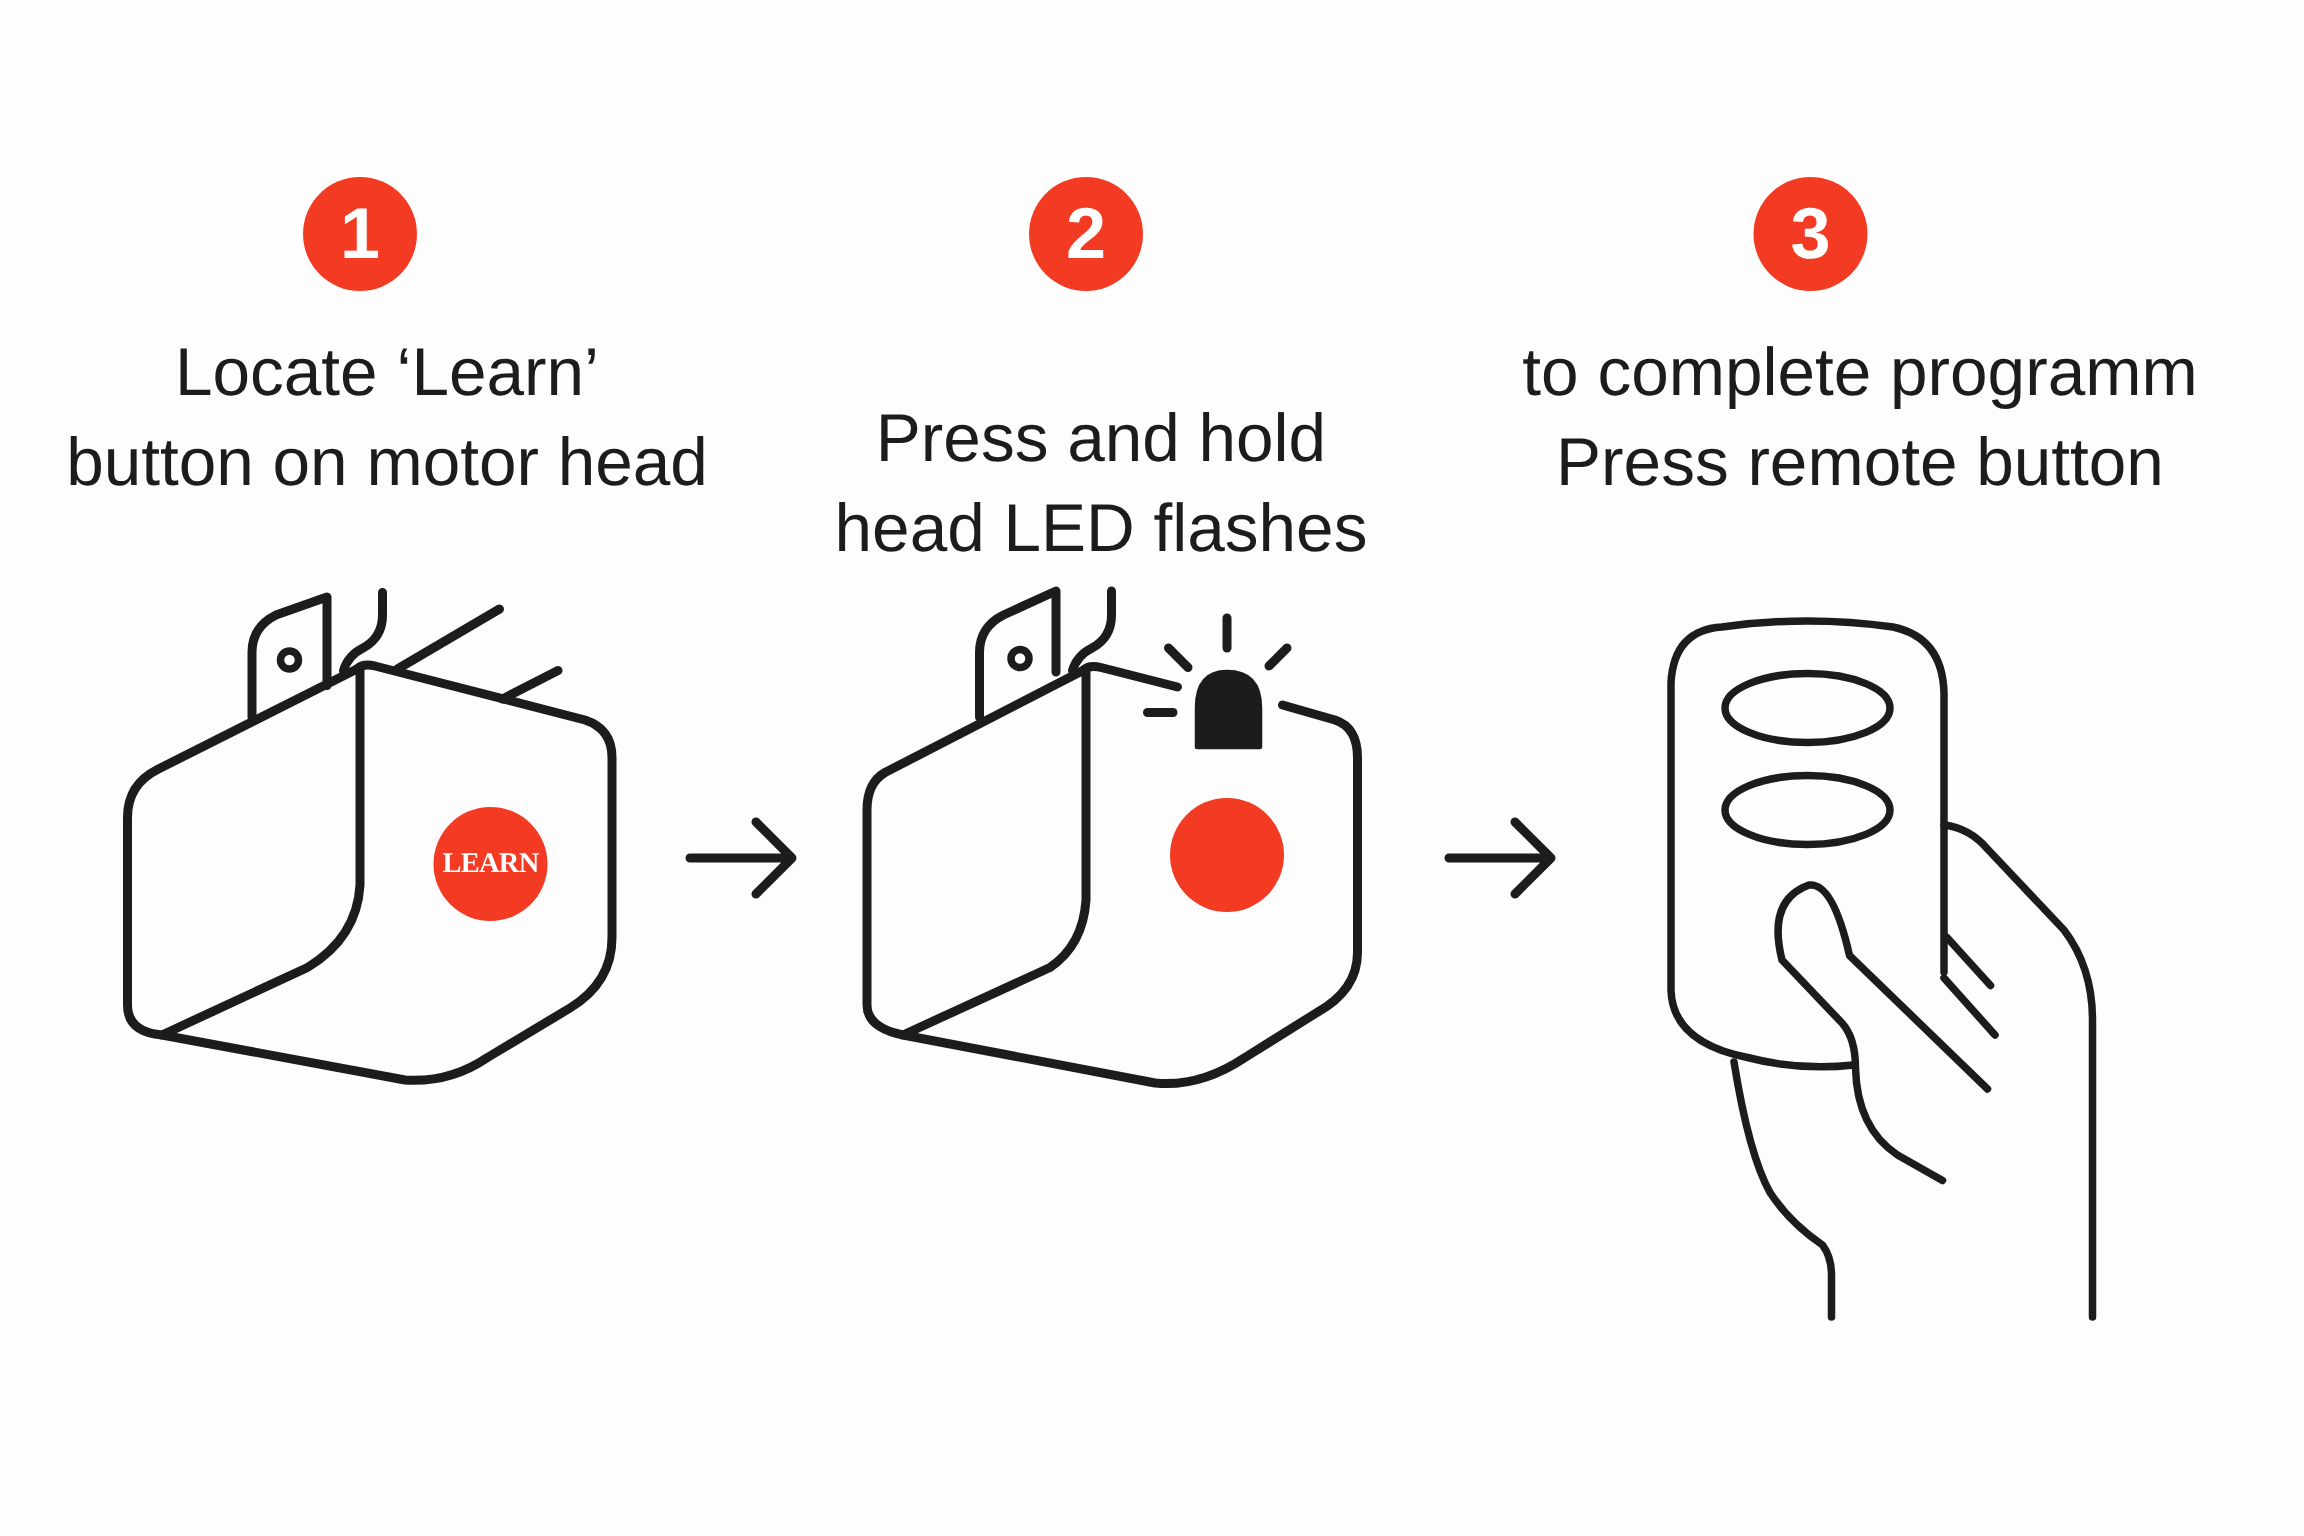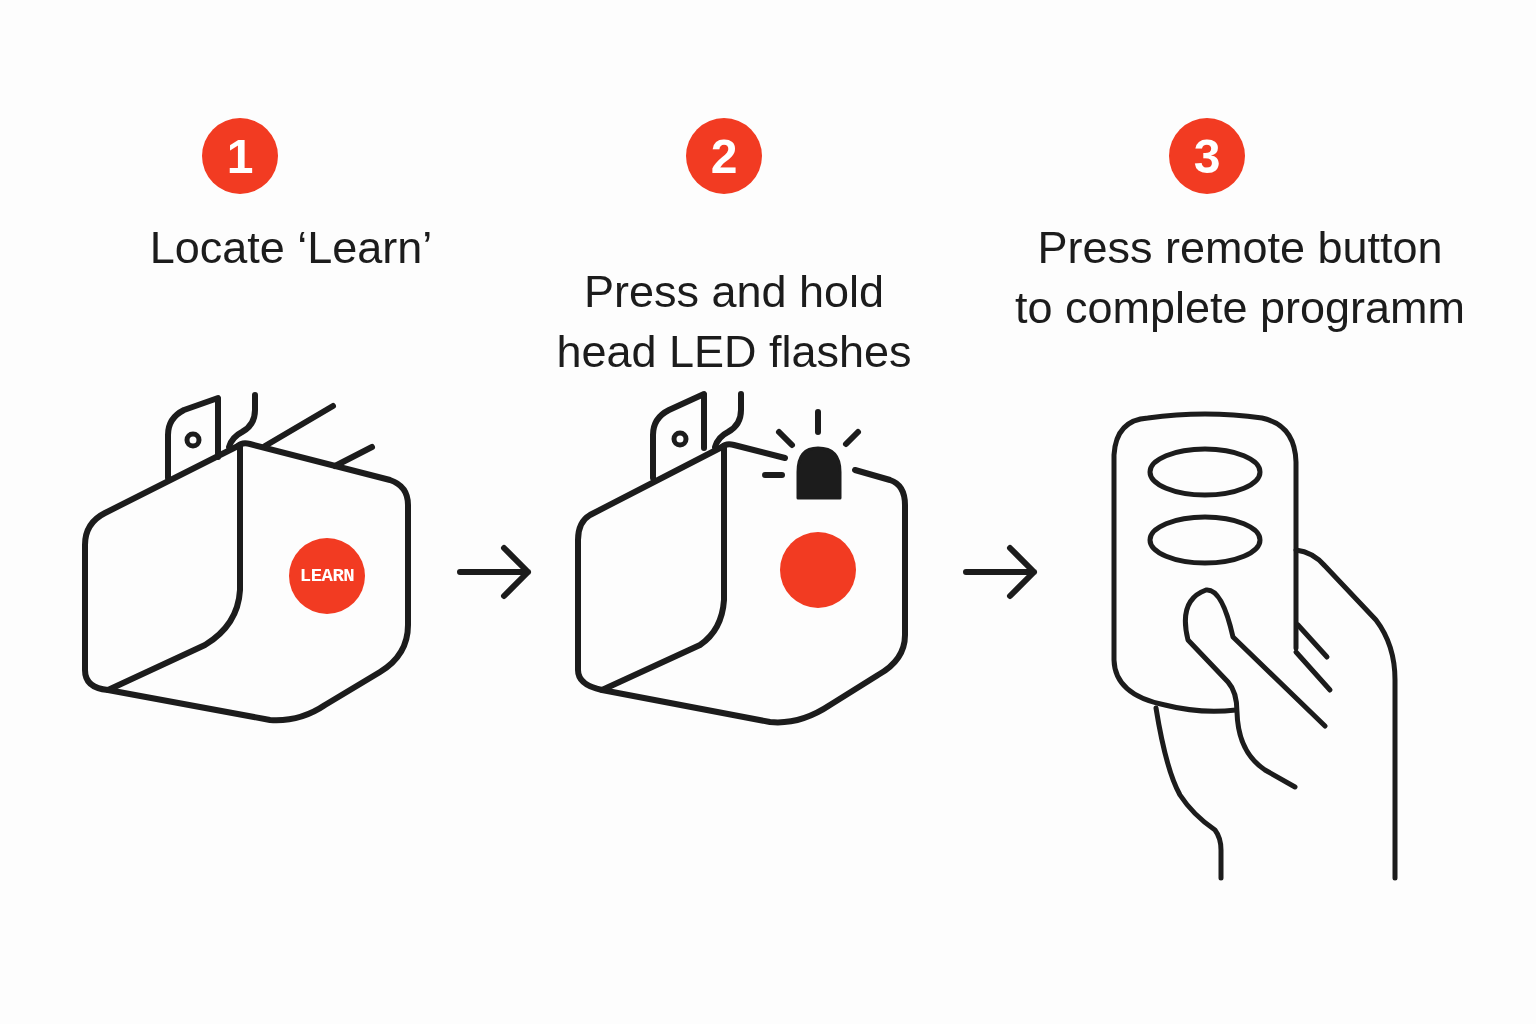--- a/index.html
+++ b/index.html
@@ -12,30 +12,31 @@
            text-align:center; white-space:nowrap; font-weight:500; }
   svg.art { position:absolute; left:0; top:0; }
 </style>
 </head>
 <body>
 
 <div class="badge" style="left:202px;top:118px;">1</div>
 <div class="badge" style="left:686px;top:118px;">2</div>
 <div class="badge" style="left:1169px;top:118px;">3</div>
 
-<div class="title" style="left:0px;top:218px;width:516px;margin-left:33px;">
+<div class="title" style="left:0px;top:218px;width:516px;">
   <div>Locate ‘Learn’</div>
+  <div>button on motor head</div>
 </div>
 <div class="title" style="left:480px;top:218px;width:508px;margin-top:44px;">
   <div>Press and hold</div>
   <div>head LED flashes</div>
 </div>
 <div class="title" style="left:980px;top:218px;width:520px;">
+  <div>to complete programm</div>
   <div>Press remote button</div>
-  <div>to complete programm</div>
 </div>
 
 <svg class="art" width="1536" height="1024" viewBox="0 0 1536 1024" fill="none" stroke="#1c1c1c" stroke-width="6" stroke-linecap="round" stroke-linejoin="round">
 
   <g>
     <path d="M168 478 L168 435 Q168 418 184 410 L218 398 L218 457"></path>
     <circle cx="193" cy="440" r="6" stroke-width="5"></circle>
     <path d="M255 395 L255 410 Q255 425 242 432 Q232 437 229 447"></path>
     <path d="M265 446 L333 406"></path>
     <path d="M335 466 L372 447"></path>
@@ -76,13 +77,13 @@
     <ellipse cx="1205" cy="472" rx="55" ry="23"></ellipse>
     <ellipse cx="1205" cy="540" rx="55" ry="23"></ellipse>
     <path d="M1296 550 Q1313 552 1325 566 L1376 620 Q1395 645 1395 680 L1395 878"></path>
     <path d="M1325 726 L1233 637 Q1222 588 1206 590 Q1178 600 1188 640 L1228 682 Q1237 692 1237 712 Q1238 752 1265 770 L1295 787"></path>
     <path d="M1298 625 L1327 657"></path>
     <path d="M1296 652 L1330 690"></path>
     <path d="M1156 708 Q1166 770 1180 795 Q1193 815 1215 830 Q1221 838 1221 850 L1221 878"></path>
   </g>
 </svg>
 
-<div style="position:absolute;left:289px;top:564px;width:76px;text-align:center;color:#fff;font-weight:bold;font-size:19px;line-height:24px;font-family:Liberation Mono, monospace;letter-spacing:-0.5px;">LEARN</div>
+<div style="position:absolute;left:289px;top:564px;width:76px;text-align:center;color:#fff;font-weight:bold;font-size:19px;line-height:24px;font-family:Liberation Serif, serif;letter-spacing:-0.5px;">LEARN</div>
 
 </body></html>

